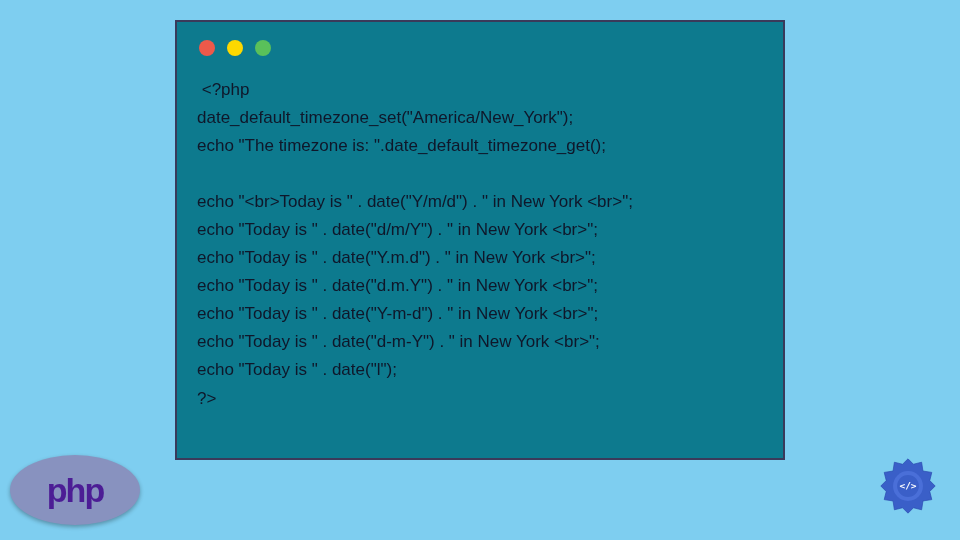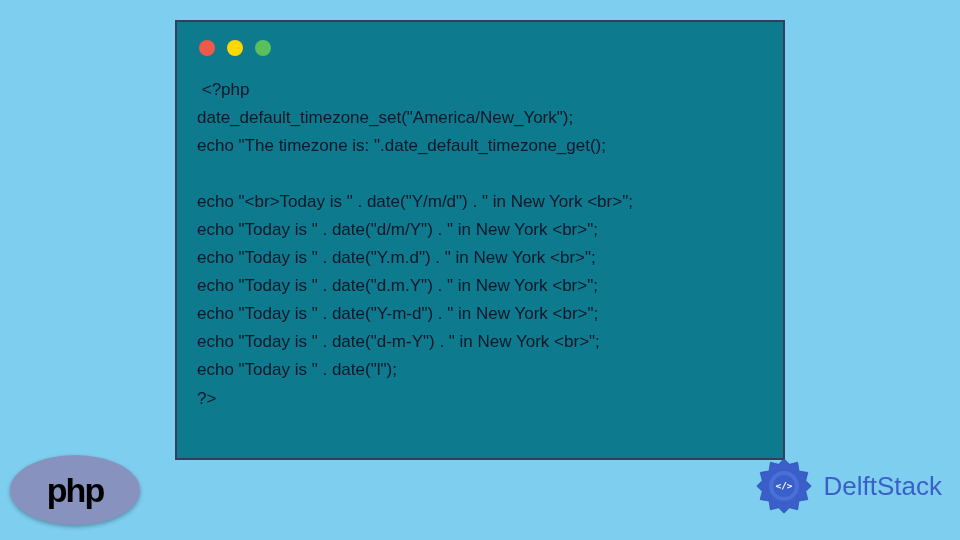--- a/index.html
+++ b/index.html
@@ -57,21 +57,21 @@
       width: 130px;
       height: 70px;
       background: #8892BF;
       border-radius: 50%;
       display: flex;
       align-items: center;
       justify-content: center;
       box-shadow: 0 2px 4px rgba(0,0,0,0.3);
     }
     .php-text {
-      color: #000000;
+      color: #4c1d95;
       font-weight: bold;
       font-size: 34px;
       letter-spacing: -2px;
       font-family: Arial, sans-serif;
     }
     .delft-logo {
       position: absolute;
       right: 18px;
       bottom: 20px;
       display: flex;
@@ -127,14 +127,13 @@
   <div class="delft-icon">
     <svg viewBox="0 0 100 100">
       <g transform="translate(50,50)">
         <path d="M0,-40 L8,-32 L20,-35 L22,-22 L35,-20 L32,-8 L40,0 L32,8 L35,20 L22,22 L20,35 L8,32 L0,40 L-8,32 L-20,35 L-22,22 L-35,20 L-32,8 L-40,0 L-32,-8 L-35,-20 L-22,-22 L-20,-35 L-8,-32 Z" fill="#3a5fc8" stroke="#2a4ab0" stroke-width="1"></path>
         <circle r="22" fill="#4a6fd8"></circle>
         <circle r="16" fill="#3a5fc8"></circle>
         <text x="0" y="5" text-anchor="middle" fill="#ffffff" font-size="14" font-family="monospace" font-weight="bold">&lt;/&gt;</text>
       </g>
     </svg>
   </div>
-  <span class="delft-text">DelftStack</span>
 </div>
 
 </body></html>

